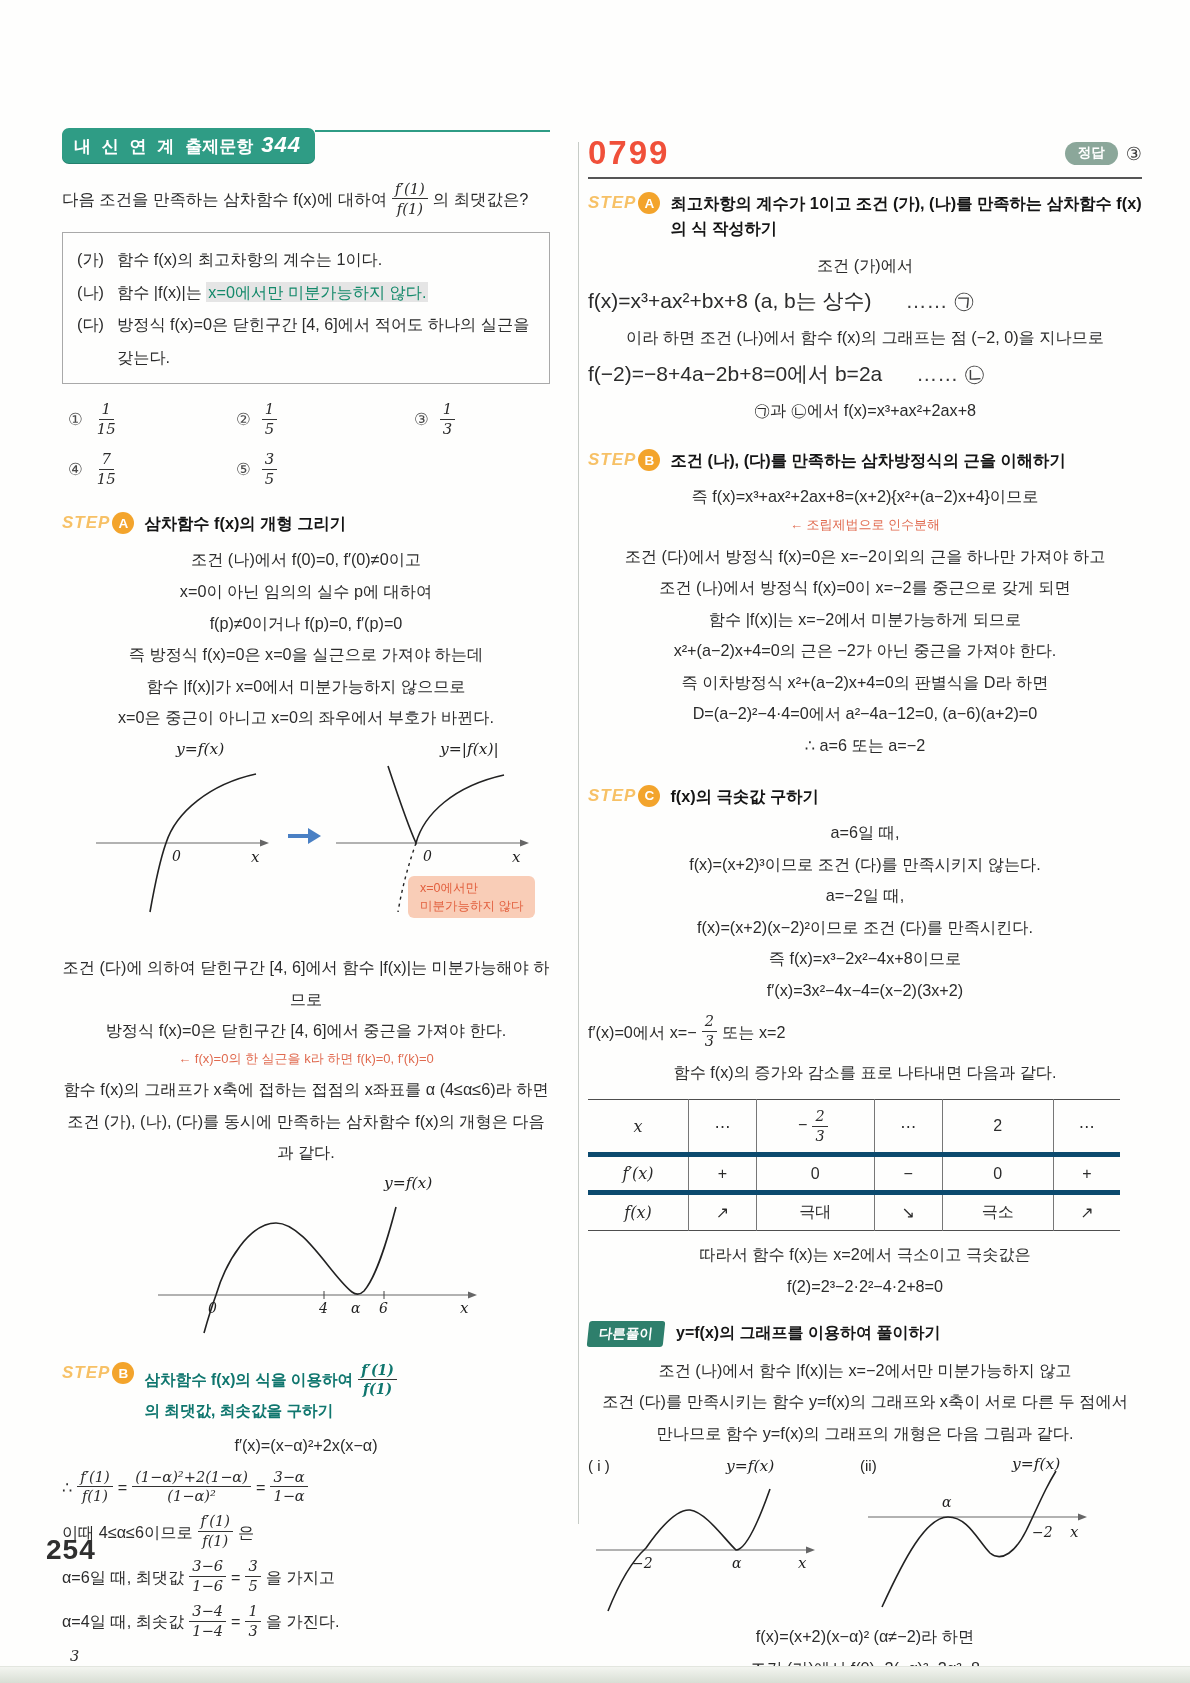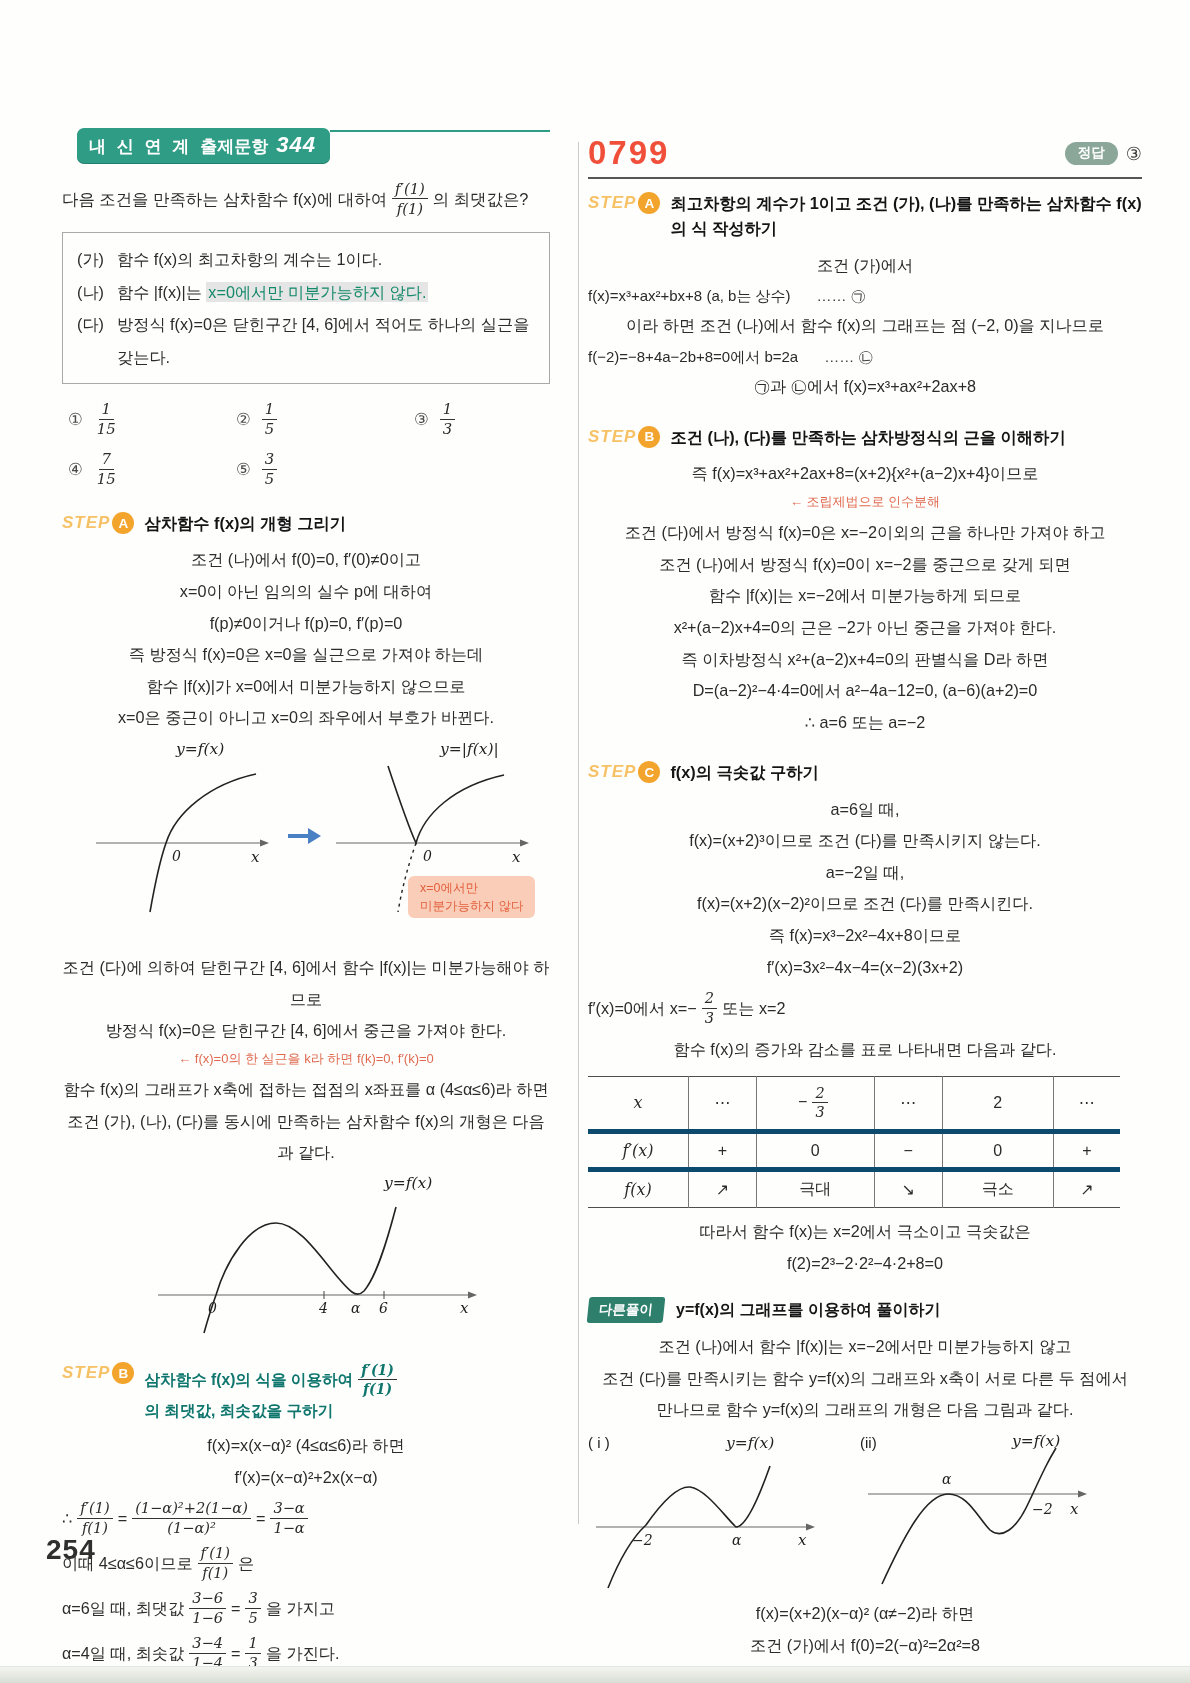--- a/index.html
+++ b/index.html
@@ -21,21 +21,21 @@
 
   
   .frac{display:inline-flex;flex-direction:column;align-items:center;vertical-align:middle;
         margin:0 5px;font-family:"DejaVu Serif",serif;font-style:italic;line-height:1.3;font-size:0.9em;}
   .frac .num{border-bottom:1.2px solid #333;padding:0 3px;}
   .frac .den{padding:0 3px;}
 
   
   .hdr-row{display:flex;align-items:flex-start;}
   .hdr-badge{background:#2f9c85;color:#fff;border-radius:7px;padding:4px 14px 5px 12px;
-      display:flex;align-items:baseline;gap:8px;box-shadow:0 1px 0 #24806d;margin-left:15px;}
+      display:flex;align-items:baseline;gap:8px;box-shadow:0 1px 0 #24806d;}
   .hdr-series{font-weight:800;font-size:17px;letter-spacing:3px;}
   .hdr-label{font-size:17px;font-weight:700;}
   .hdr-number{font-size:22px;font-weight:800;font-style:italic;letter-spacing:1px;}
   .hdr-line{flex:1;height:2px;background:#2f9c85;margin-top:2px;}
 
   .question{margin-top:16px;font-size:16.4px;display:flex;align-items:center;flex-wrap:wrap;line-height:1.6;}
 
   .cond-box{border:1.2px solid #a9a9a9;margin-top:14px;padding:10px 14px;}
   .cond-row{display:flex;font-size:16.2px;line-height:2.0;}
   .cond-label{flex:0 0 40px;}
@@ -70,21 +70,21 @@
   .ans-pill{background:#44a18c;color:#fff;font-weight:700;font-size:13.5px;border-radius:12px;padding:2px 13px 3px;}
   .ans-pill.muted{background:#8ba79a;}
   .ans-val{font-size:18px;color:#3a3a3a;}
 
   
   .r-hdr{display:flex;align-items:flex-end;justify-content:space-between;}
   .r-id{color:#f0503a;font-size:33px;font-weight:800;letter-spacing:2px;line-height:1;}
   .r-ans{display:flex;align-items:center;gap:8px;padding-bottom:4px;margin-top:30px;}
   .r-rule{border-bottom:2px solid #555;margin-top:8px;margin-bottom:6px;}
 
-  .tag-line{display:flex;font-size:15px;line-height:1.95;}
+  .tag-line{display:flex;font-size:21px;line-height:1.95;gap:8px;}
   .tag-line .tag{margin-left:26px;color:#3c3c3c;}
 
   
   .vtable{border-collapse:collapse;width:96%;margin:10px 0 8px 0;
       border-top:1.6px solid #4e4e4e;border-bottom:1.6px solid #4e4e4e;}
   .vtable td{border-left:1px solid #777;border-top:5px solid #0c4a6e;text-align:center;
       padding:7px 4px;font-size:16px;color:#2b2b2b;}
   .vtable tr:first-child td{border-top:none;}
   .vtable td:first-child{border-left:none;width:92px;}
   .vtable .ital{font-family:"DejaVu Serif",serif;font-style:italic;}
@@ -243,21 +243,20 @@
       <span class="step-title-flex">
         <span>삼차함수 f(x)의 식을 이용하여</span>
         <span class="frac">
             <span class="num">f′(1)</span>
             <span class="den">f(1)</span>
           </span>
         <span>의 최댓값, 최솟값을 구하기</span>
       </span>
     </div>
 
-    <p class="line">f(x)=x(x−α)² (4≤α≤6)라 하면</p>
     <p class="line">f′(x)=(x−α)²+2x(x−α)</p>
 
     <div class="fline">
       <span>∴</span>
       <span class="frac">
           <span class="num">f′(1)</span>
           <span class="den">f(1)</span>
         </span>
       <span>=</span>
       <span class="frac">

